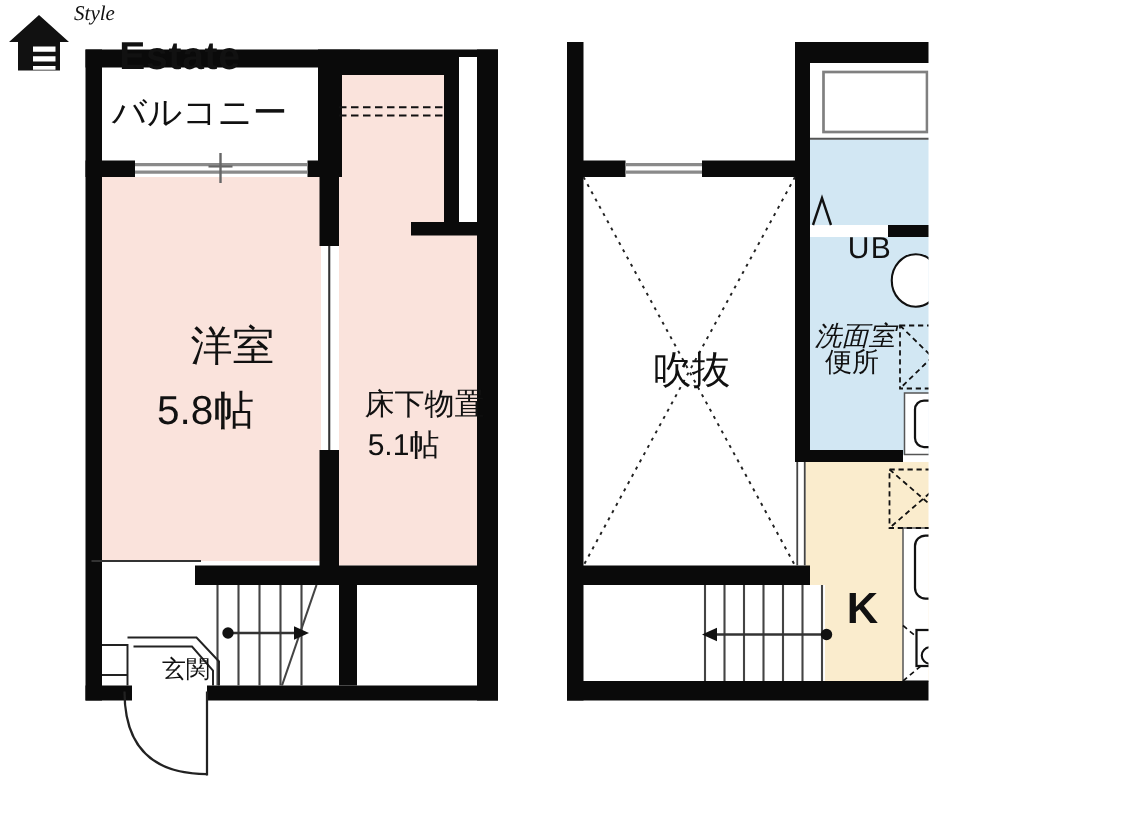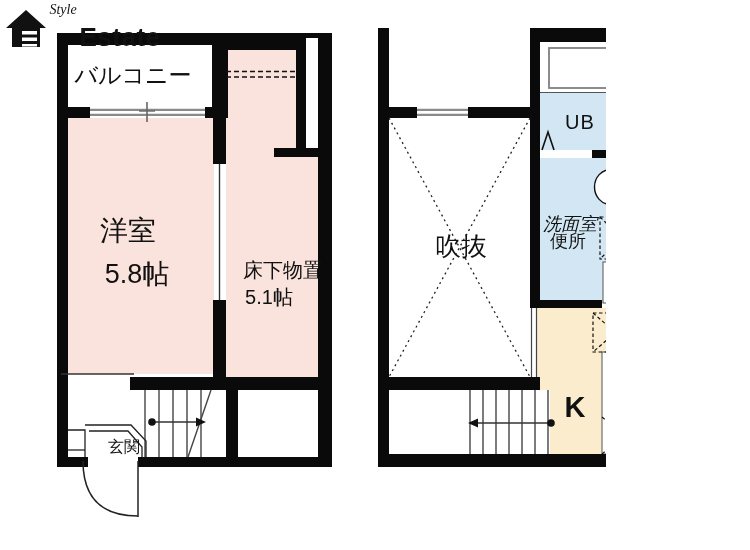--- a/index.html
+++ b/index.html
@@ -1,28 +1,28 @@
 <!DOCTYPE html>
 <html><head>
 <meta charset="utf-8">
 <style>
   html,body{margin:0;padding:0;background:#fff;}
   .canvas{position:relative;width:606px;height:550px;background:#ffffff;overflow:hidden;
-          font-family:"Liberation Sans","DejaVu Sans",sans-serif;}
+          font-family:"Liberation Sans","DejaVu Sans",sans-serif;padding-left:13px;}
   .canvas svg{position:absolute;left:0;top:0;}
   .label{position:absolute;transform:translate(-50%,-50%);color:#111;white-space:nowrap;
          line-height:1;font-family:"Liberation Sans","DejaVu Sans",sans-serif;}
   .lbl-balcony{font-size:23px;}
   .lbl-room{font-size:28px;}
   .lbl-room-size{font-size:27px;margin-top:12px;}
   .lbl-storage{font-size:20px;}
   .lbl-storage-size{font-size:20px;margin-top:16px;}
   .lbl-entrance{font-size:16px;}
   .lbl-atrium{font-size:26px;}
-  .lbl-ub{font-size:20px;letter-spacing:1px;}
+  .lbl-ub{font-size:20px;letter-spacing:1px;margin-top:44px;}
   .lbl-wash{font-size:18px;}
   .lbl-kitchen{font-size:29px;font-weight:bold;}
   .lbl-north{font-size:15px;font-weight:bold;transform:translate(-50%,-50%) rotate(-90deg);}
   .lbl-brand-script{font-size:14px;font-style:italic;font-family:"Liberation Serif","DejaVu Serif",serif;}
   .lbl-brand-name{font-size:26px;font-weight:600;letter-spacing:0.5px;}
 </style>
 </head>
 <body>
 
 <div class="canvas">
@@ -207,21 +207,21 @@
       <rect x="22" y="37.5" width="15" height="3.5"></rect>
       <rect x="22" y="44" width="15" height="2.5"></rect>
     </g>
   </g>
 </svg>
 
   <div class="label lbl-brand-script" style="left:63px;top:10px;">Style</div>
   <div class="label lbl-balcony" style="left:133px;top:75px;">バルコニー</div>
 
   <div class="label lbl-brand-name" style="left:120px;top:37px;">Estate</div>
-  <div class="label lbl-room" style="left:128px;top:231px;text-align:right;">洋室</div>
+  <div class="label lbl-room" style="left:155px;top:231px;text-align:right;">洋室</div>
   <div class="label lbl-room-size" style="left:137px;top:262px;">5.8帖</div>
   <div class="label lbl-storage" style="left:283px;top:258px;margin-top:12px;">床下物置</div>
   <div class="label lbl-storage-size" style="left:269px;top:281px;">5.1帖</div>
   <div class="label lbl-entrance" style="left:124px;top:447px;">玄関</div>
 
   <div class="label lbl-atrium" style="left:461px;top:246px;">吹抜</div>
   <div class="label lbl-ub" style="left:580px;top:122px;">UB</div>
   <div class="label lbl-wash" style="left:570px;top:224px;font-style:italic;">洗面室</div>
   <div class="label lbl-wash" style="left:568px;top:241px;">便所</div>
   <div class="label lbl-kitchen" style="left:575px;top:407px;">K</div>

